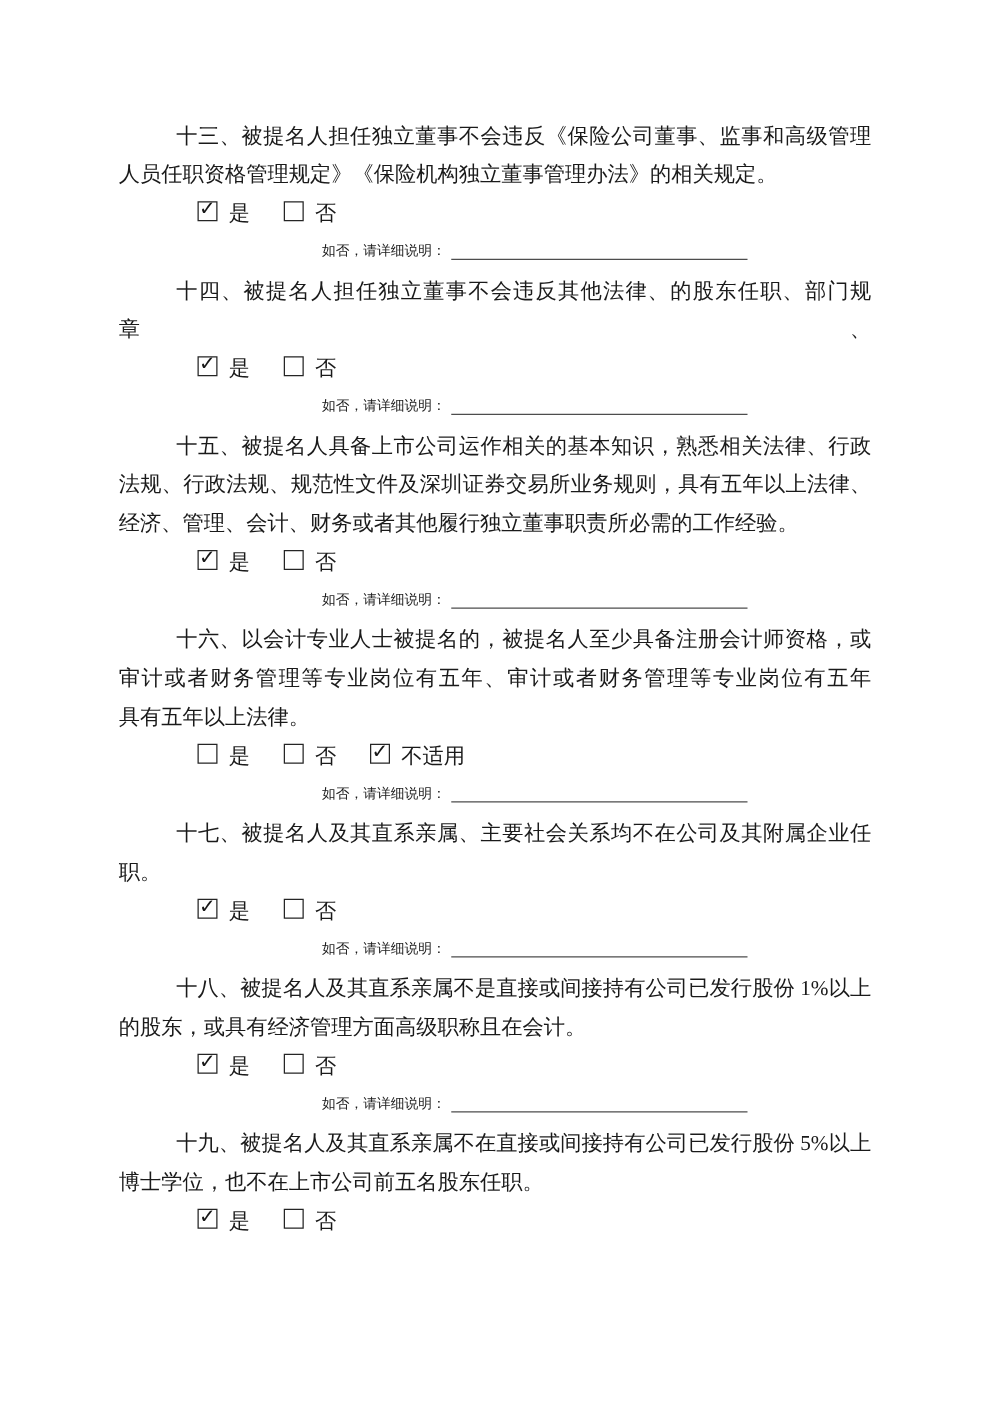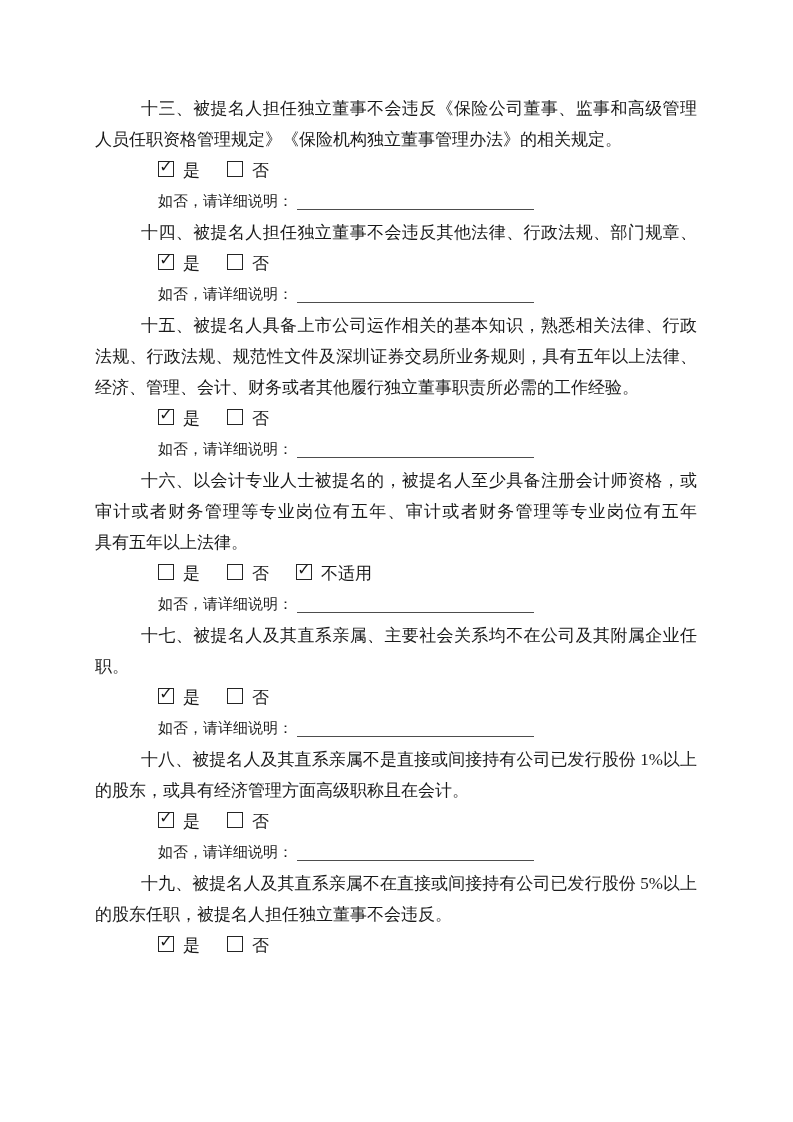--- a/index.html
+++ b/index.html
@@ -69,24 +69,25 @@
     font-size: 16px;
     line-height: 18px;
     text-align: center;
     font-family: "DejaVu Sans", sans-serif;
     color: #161616;
   }
   .opt-label {
     margin-left: 9px;
   }
   .explain-row {
-    font-size: 15px;
+    font-size: 11px;
     line-height: 31px;
     padding-left: 63px;
     white-space: nowrap;
+    text-align: center;
   }
   .blank {
     display: inline-block;
     width: 237px;
     height: 16px;
     border-bottom: 1.5px solid #4d4d4d;
     vertical-align: -4px;
     margin-left: 4px;
   }
 </style>
@@ -101,21 +102,21 @@
           <div class="line">人员任职资格管理规定》《保险机构独立董事管理办法》的相关规定。</div>
         </div>
     <div class="opt-row"><span class="opt"><span class="checkbox"><span class="tick">✓</span></span><span class="opt-label">是</span></span><span class="opt"><span class="checkbox"></span><span class="opt-label">否</span></span></div>
     <div class="explain-row">
       <span class="explain-label">如否，请详细说明：</span><span class="blank"></span>
     </div>
   </section>
 
   <section class="item">
     <div class="para">
-          <div class="line first fill">十四、被提名人担任独立董事不会违反其他法律、行政法规、部门规章、</div>
+          <div class="line first fill">十四、被提名人担任独立董事不会违反其他法律、的股东任职、部门规章、</div>
         </div>
     <div class="opt-row"><span class="opt"><span class="checkbox"><span class="tick">✓</span></span><span class="opt-label">是</span></span><span class="opt"><span class="checkbox"></span><span class="opt-label">否</span></span></div>
     <div class="explain-row">
       <span class="explain-label">如否，请详细说明：</span><span class="blank"></span>
     </div>
   </section>
 
   <section class="item">
     <div class="para">
           <div class="line first fill">十五、被提名人具备上市公司运作相关的基本知识，熟悉相关法律、行政</div>
@@ -158,19 +159,19 @@
         </div>
     <div class="opt-row"><span class="opt"><span class="checkbox"><span class="tick">✓</span></span><span class="opt-label">是</span></span><span class="opt"><span class="checkbox"></span><span class="opt-label">否</span></span></div>
     <div class="explain-row">
       <span class="explain-label">如否，请详细说明：</span><span class="blank"></span>
     </div>
   </section>
 
   <section class="item">
     <div class="para">
           <div class="line first fill">十九、被提名人及其直系亲属不在直接或间接持有公司已发行股份 5%以上</div>
-          <div class="line">的股东任职，被提名人担任独立董事不会违反。</div>
+          <div class="line">博士学位，也不在上市公司前五名股东任职。</div>
         </div>
     <div class="opt-row"><span class="opt"><span class="checkbox"><span class="tick">✓</span></span><span class="opt-label">是</span></span><span class="opt"><span class="checkbox"></span><span class="opt-label">否</span></span></div>
 
   </section>
 </div>
 </div>
 
 </body></html>

